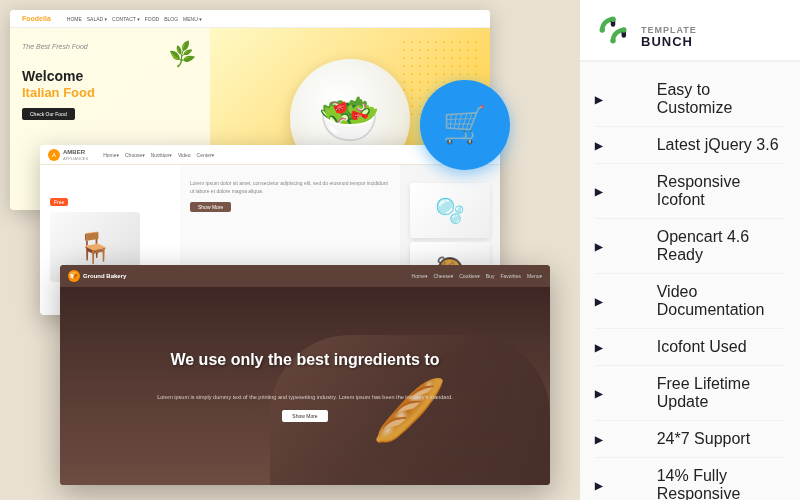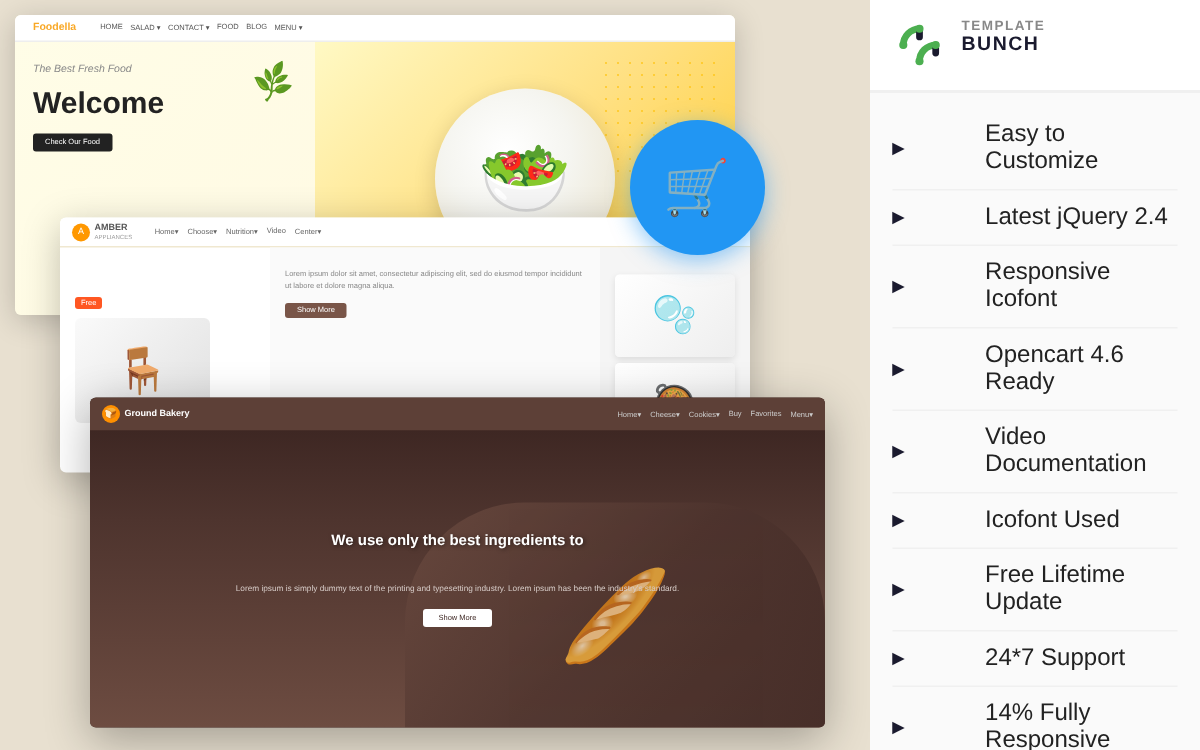--- a/index.html
+++ b/index.html
@@ -63,25 +63,25 @@
       padding: 15px 12px;
       position: relative;
       z-index: 2;
     }
     .welcome-small {
       font-size: 7px;
       color: #888;
       font-style: italic;
     }
     .welcome-title {
-      font-size: 20px;
+      font-size: 14px;
       font-weight: bold;
       color: #222;
       line-height: 1.2;
-      margin-top: 7px;
+      margin-top: 18px;
     }
     .welcome-subtitle {
       font-size: 13px;
       font-weight: bold;
       color: #f9a825;
     }
     .cta-btn {
       margin-top: 8px;
       background: #222;
       color: #fff;
@@ -319,21 +319,21 @@
       font-size: 60px;
       opacity: 0.8;
     }
     .bakery-text-overlay {
       position: relative;
       z-index: 2;
       text-align: center;
       padding: 20px;
     }
     .bakery-title {
-      font-size: 10px;
+      font-size: 16px;
       color: #fff;
       font-weight: bold;
       line-height: 1.3;
       text-shadow: 1px 1px 3px rgba(0,0,0,0.5);
       margin-bottom: 22px;
     }
     .bakery-subtitle {
       font-size: 5.5px;
       color: #d7ccc8;
       line-height: 1.6;
@@ -375,21 +375,21 @@
       background: #fff;
       display: flex;
       flex-direction: column;
     }
 
     
     .tb-header {
       background: #fff;
       padding: 12px 15px;
       display: flex;
-      align-items: flex-start;
+      align-items: flex-end;
       gap: 10px;
       border-bottom: 2px solid #f0f0f0;
     }
     .tb-logo {
       width: 36px;
       height: 36px;
       position: relative;
     }
     .tb-logo svg {
       width: 36px;
@@ -459,20 +459,21 @@
         <span class="nav-item">CONTACT ▾</span>
         <span class="nav-item">FOOD</span>
         <span class="nav-item">BLOG</span>
         <span class="nav-item">MENU ▾</span>
       </div>
     </div>
     <div class="mockup-top-body">
       <div class="mockup-left-content">
         <div class="welcome-small">The Best Fresh Food</div>
         <div class="welcome-title">Welcome</div>
+        <div class="welcome-subtitle">Italian Food</div>
         <div class="cta-btn">Check Our Food</div>
       </div>
       <div class="mockup-top-image">
         <div class="dots-pattern"></div>
         <div class="food-plate">🥗</div>
       </div>
       <div class="leaf-decoration">🌿</div>
     </div>
   </div>
 
@@ -563,21 +564,21 @@
     </div>
   </div>
 
   <div class="features-list">
     <div class="feature-item">
       <span class="feature-arrow">▶</span>
       <span class="feature-label">Easy to Customize</span>
     </div>
     <div class="feature-item">
       <span class="feature-arrow">▶</span>
-      <span class="feature-label">Latest jQuery 2.4</span>
+      <span class="feature-label">Latest jQuery 3.6</span>
     </div>
     <div class="feature-item">
       <span class="feature-arrow">▶</span>
       <span class="feature-label">Responsive Icofont</span>
     </div>
     <div class="feature-item">
       <span class="feature-arrow">▶</span>
       <span class="feature-label">Opencart 4.6 Ready</span>
     </div>
     <div class="feature-item">

